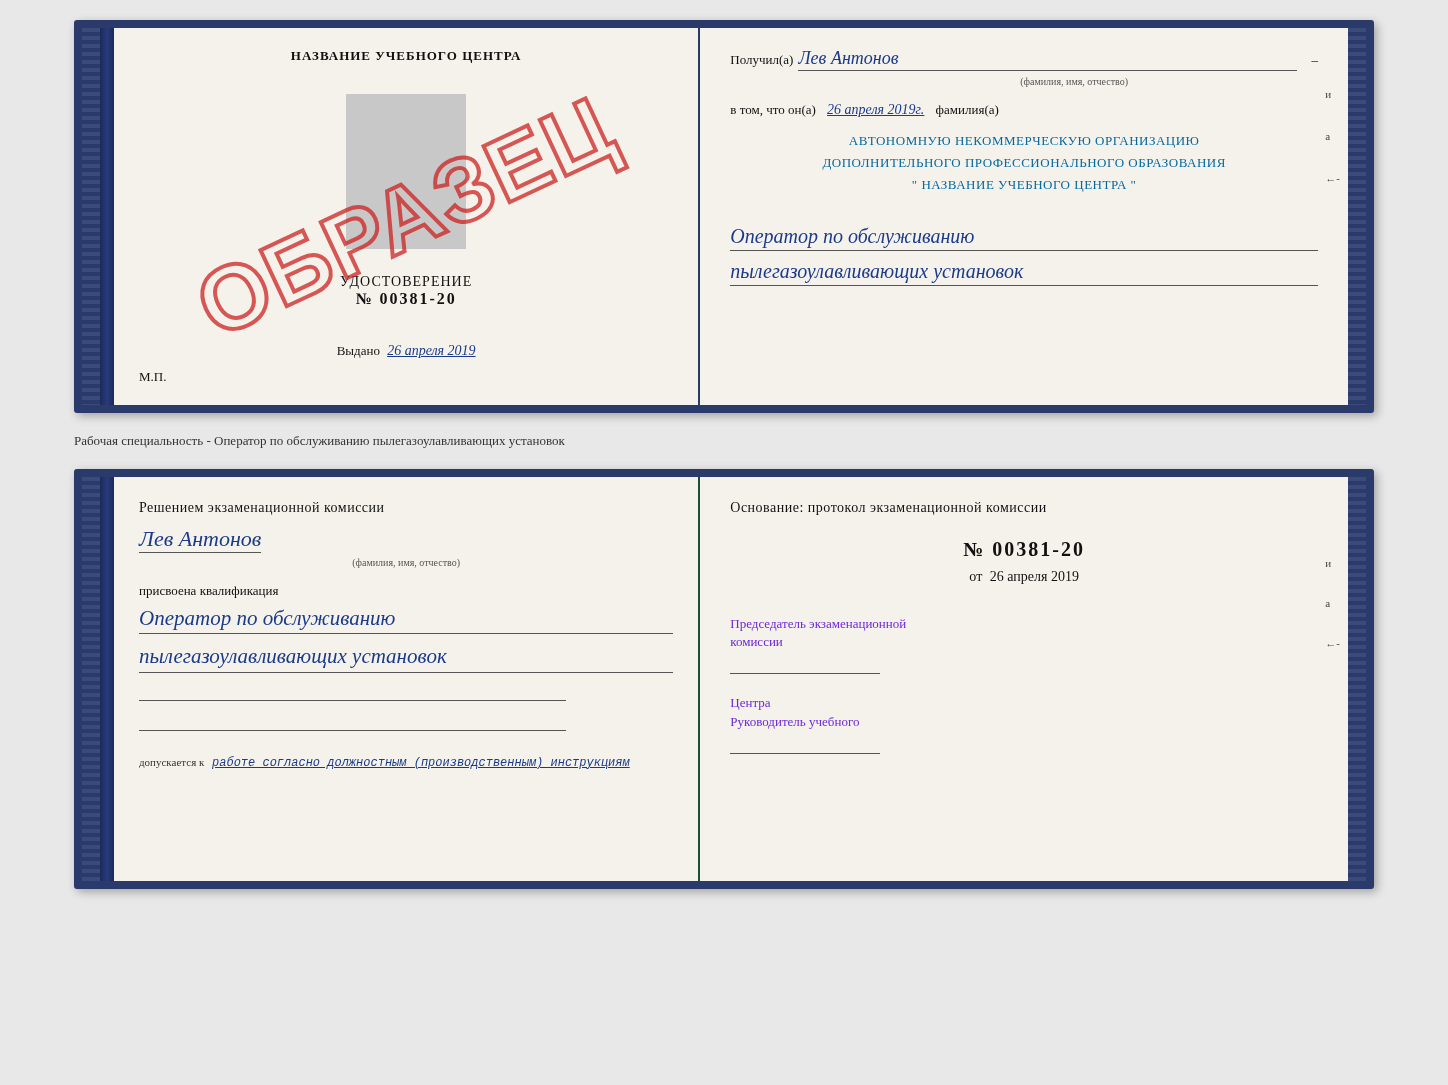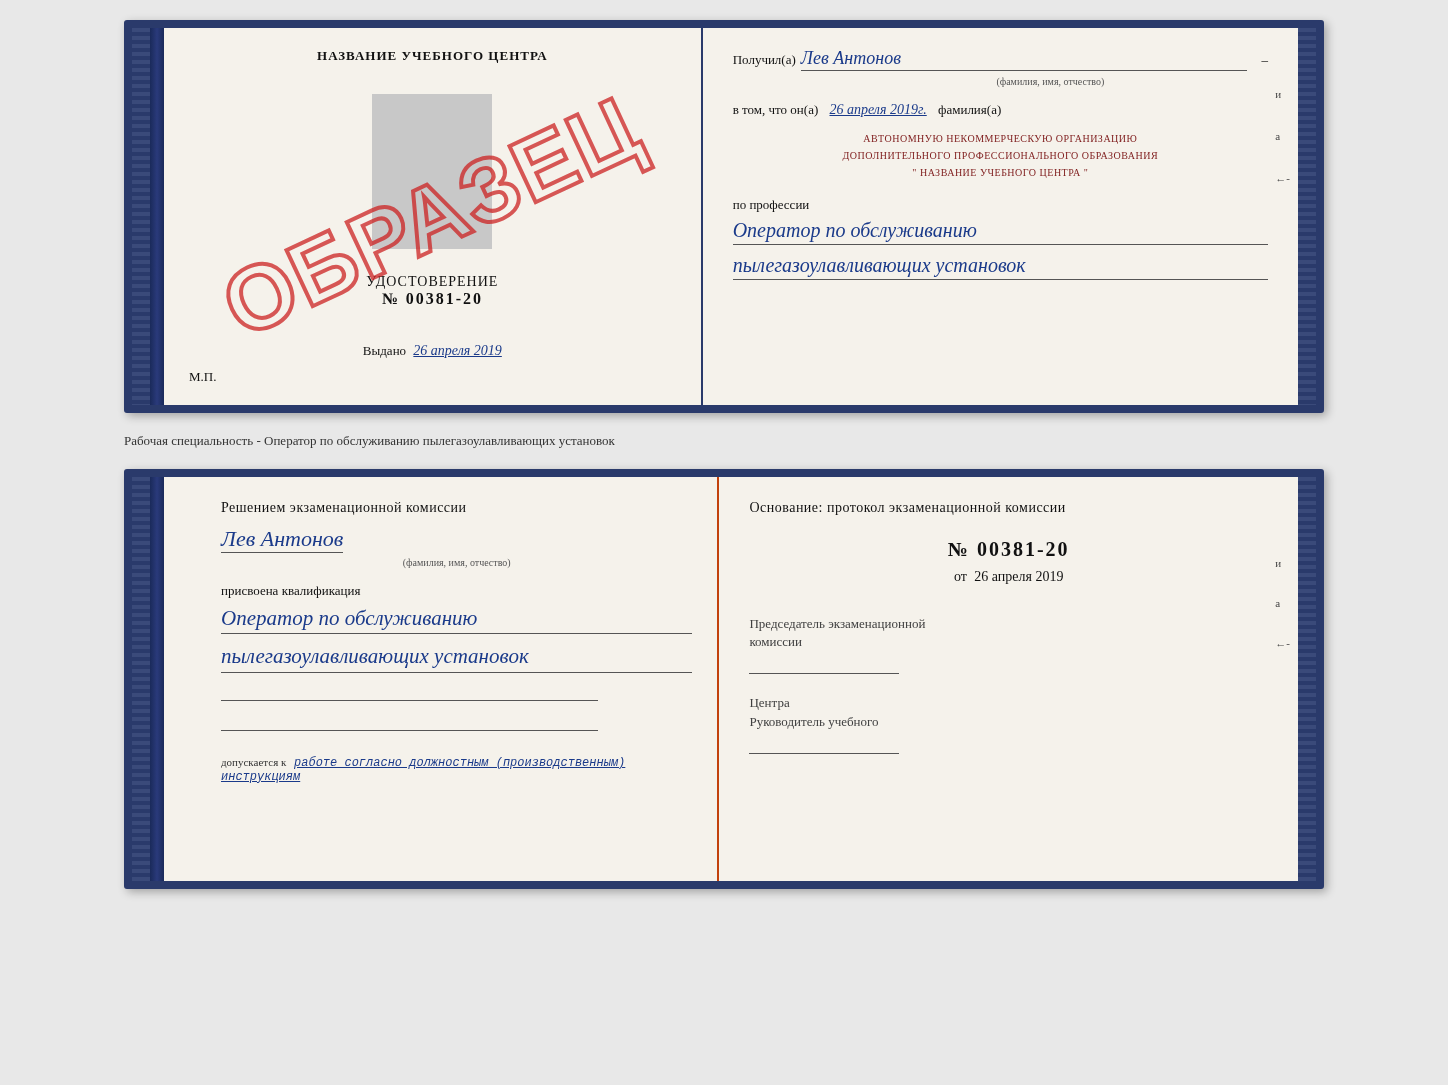--- a/index.html
+++ b/index.html
@@ -10,21 +10,21 @@
       flex-direction: column;
       align-items: center;
       padding: 20px;
       min-height: 1085px;
       width: 1448px;
     }
 
     .document-container {
       display: flex;
       flex-direction: column;
-      width: 1200px;
+      width: 1300px;
       gap: 12px;
     }
 
     
     .certificate-book {
       display: flex;
       width: 100%;
       background: #f5f2eb;
       border: 8px solid #2a3a6b;
       border-radius: 3px;
@@ -165,26 +165,26 @@
     }
 
     .confirm-line .date-handwritten {
       font-style: italic;
       text-decoration: underline;
       color: #1a3a8a;
       font-size: 14px;
     }
 
     .org-text {
-      font-size: 10px;
+      font-size: 13px;
       text-align: center;
       letter-spacing: 0.5px;
       line-height: 1.7;
-      margin-bottom: 16px;
-      color: #7f1d1d;
+      margin-bottom: 26px;
+      color: #0369a1;
     }
 
     .profession-label {
       font-size: 13px;
       color: #111;
       margin-bottom: 3px;
     }
 
     .profession-handwritten {
       font-size: 20px;
@@ -225,24 +225,23 @@
       border: 8px solid #2a3a6b;
       border-radius: 3px;
       position: relative;
       min-height: 420px;
       box-shadow: 3px 3px 10px rgba(0,0,0,0.3);
     }
 
     .bottom-left-page {
       flex: 1;
       padding: 20px 25px;
-      border-right: 2px solid #c2410c;
-      display: flex;
-      flex-direction: column;
-      margin-left: 32px;
+      border-right: 2px solid #14532d;
+      display: flex;
+      flex-direction: column;
     }
 
     .bottom-right-page {
       flex: 1.1;
       padding: 20px 30px;
       display: flex;
       flex-direction: column;
       position: relative;
     }
 
@@ -329,21 +328,21 @@
 
     .protocol-date {
       font-size: 14px;
       color: #111;
       text-align: center;
       margin-bottom: 30px;
     }
 
     .official-label {
       font-size: 13px;
-      color: #404040;
+      color: #6d28d9;
       margin-bottom: 3px;
       line-height: 1.4;
     }
 
     .signature-line {
       border-bottom: 1px solid #555;
       width: 150px;
       height: 20px;
       margin-bottom: 20px;
     }
@@ -411,21 +410,20 @@
         <span class="date-handwritten" style="margin: 0 8px;">26 апреля 2019г.</span>
         <span>фамилия(а)</span>
       </div>
 
       <div class="org-text">
         <div>АВТОНОМНУЮ НЕКОММЕРЧЕСКУЮ ОРГАНИЗАЦИЮ</div>
         <div>ДОПОЛНИТЕЛЬНОГО ПРОФЕССИОНАЛЬНОГО ОБРАЗОВАНИЯ</div>
         <div>"   НАЗВАНИЕ УЧЕБНОГО ЦЕНТРА   "</div>
       </div>
 
-      <div class="profession-label">по профессии</div>
       <span class="profession-handwritten">Оператор по обслуживанию</span>
       <span class="profession-handwritten">пылегазоулавливающих установок</span>
 
       <div class="right-side-marks">
         <span>и</span>
         <span>а</span>
         <span>←-</span>
       </div>
     </div>
     <div class="textured-side"></div>

